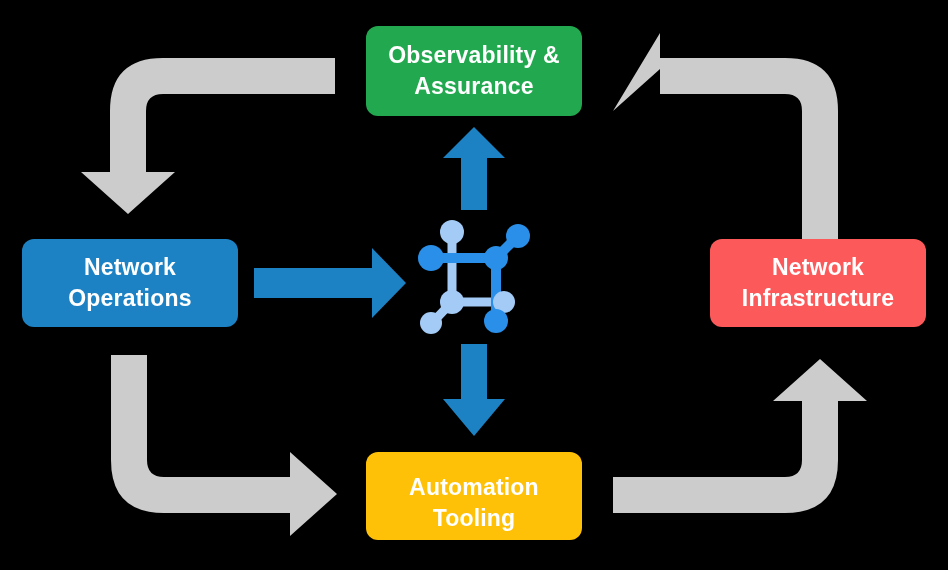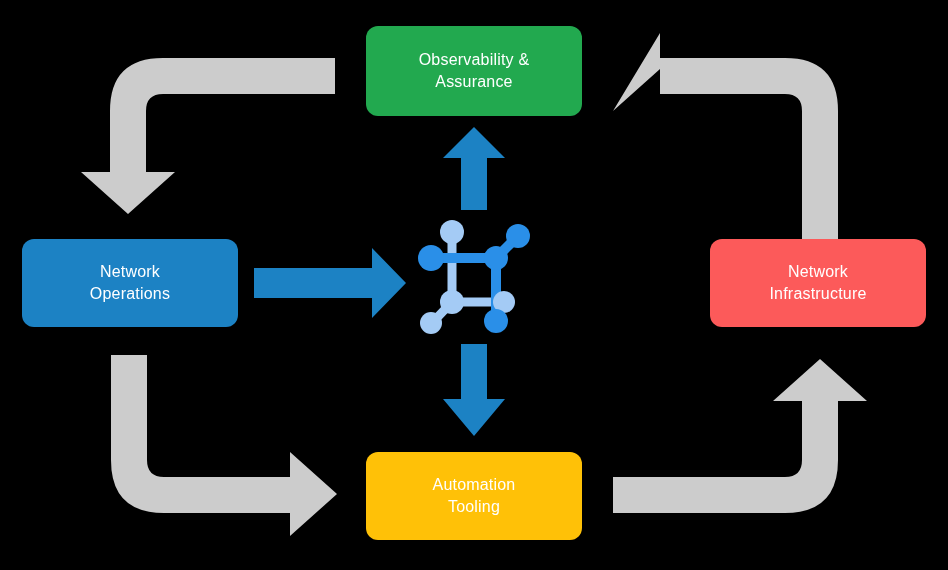--- a/index.html
+++ b/index.html
@@ -27,22 +27,22 @@
     height: 570px;
   }
   .node-box {
     position: absolute;
     border-radius: 12px;
     display: flex;
     align-items: center;
     justify-content: center;
     text-align: center;
     color: #ffffff;
-    font-size: 16px;
-    font-weight: 400;
+    font-size: 23px;
+    font-weight: 700;
     line-height: 1.35;
     letter-spacing: 0.2px;
     box-sizing: border-box;
     padding: 6px 0;
     z-index: 3;
   }
   #box-observability {
     left: 366px;
     top: 26px;
     width: 216px;
@@ -62,20 +62,21 @@
     width: 216px;
     height: 88px;
     background: #fc5a5a;
   }
   #box-automation {
     left: 366px;
     top: 452px;
     width: 216px;
     height: 88px;
     background: #ffc107;
+    align-items: flex-end;
   }
   .box-label {
     display: block;
     white-space: pre-line;
   }
   #center-icon {
     position: absolute;
     left: 418px;
     top: 218px;
     width: 116px;

